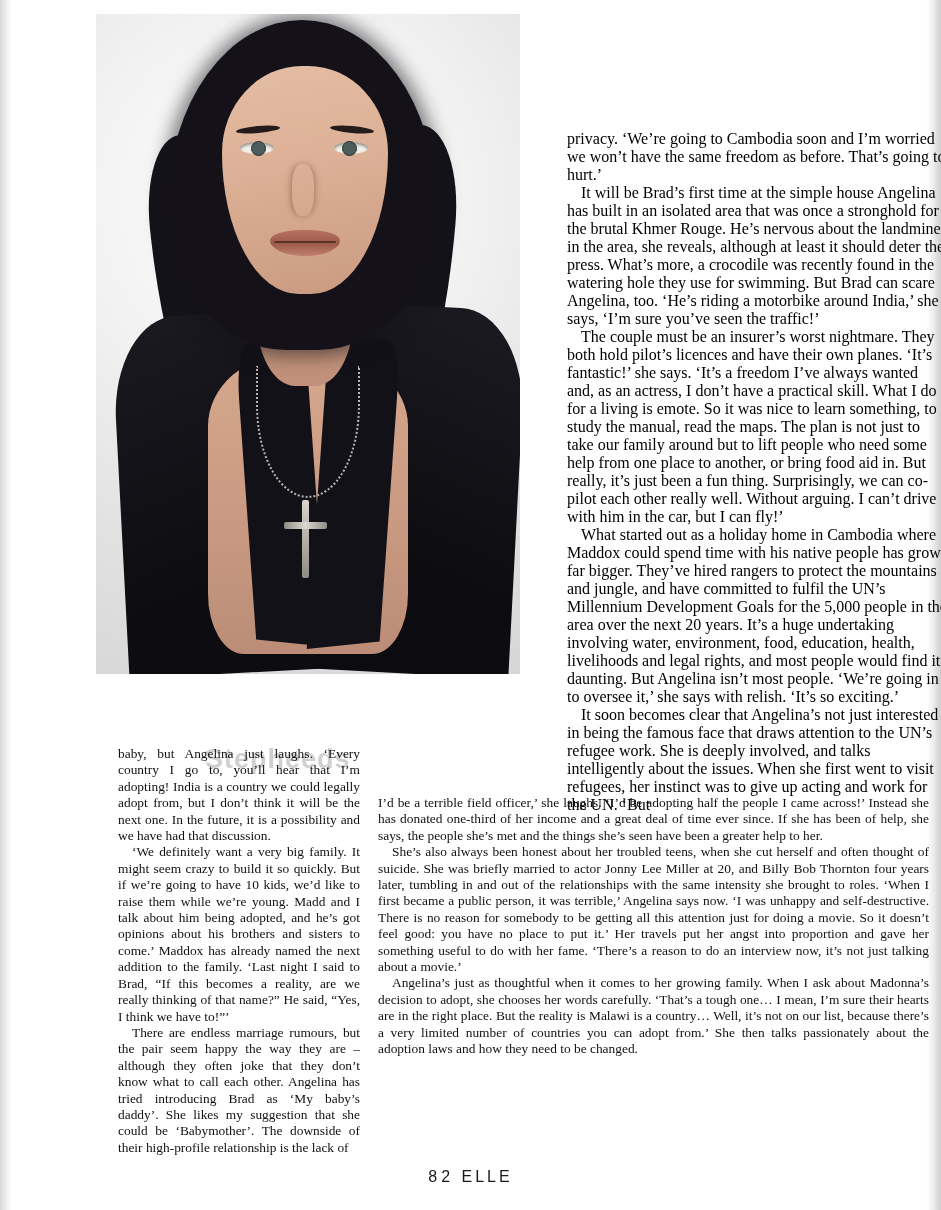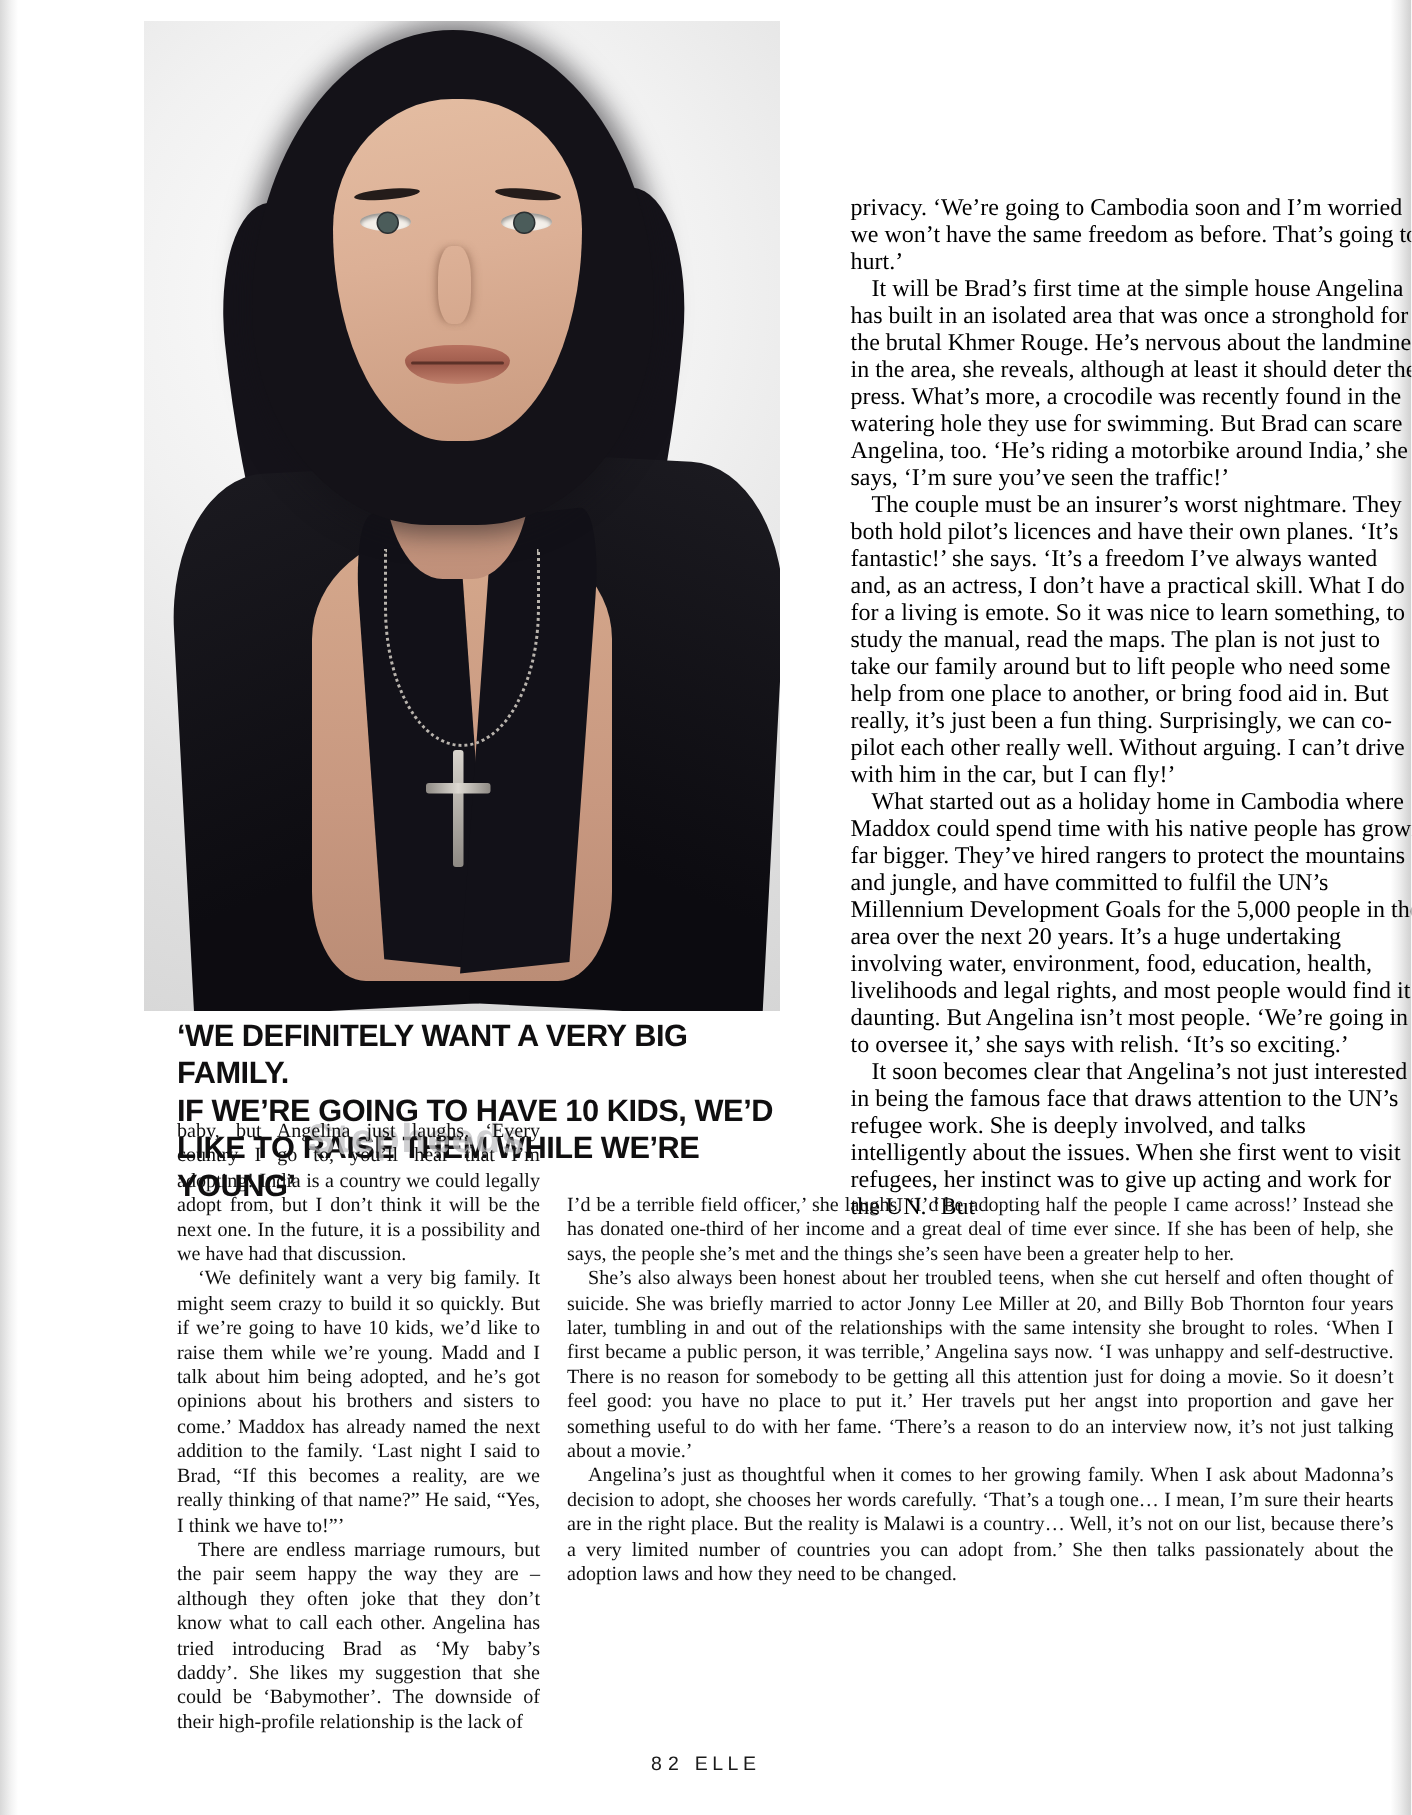--- a/index.html
+++ b/index.html
@@ -271,21 +271,21 @@
   .wrap-block p { margin: 0; text-indent: 14px; }
   .wrap-block p.first { text-indent: 0; }
 
   .folio {
     position: absolute;
     left: 0;
     right: 0;
     top: 1168px;
     text-align: center;
     font-family: "Liberation Sans", sans-serif;
-    font-size: 13px;
+    font-size: 16px;
     letter-spacing: 3px;
     color: #1a1a1a;
   }
   .folio .num { letter-spacing: 4px; }
 </style>
 </head>
 <body>
 
 <div class="page">
 
@@ -311,25 +311,20 @@
     <div class="eye r"></div>
     <div class="iris l"></div>
     <div class="iris r"></div>
     <div class="nose"></div>
     <div class="lips"></div>
     <div class="chain"></div>
     <div class="cross-v"></div>
     <div class="cross-h"></div>
   </div>
 
-  <div class="pullquote">
-    <div>‘WE DEFINITELY WANT A VERY BIG FAMILY.</div>
-    <div>IF WE’RE GOING TO HAVE 10 KIDS, WE’D</div>
-    <div>LIKE TO RAISE THEM WHILE WE’RE YOUNG’</div>
-  </div>
 
   <div class="watermark">Stepheeds</div>
 
   <div class="wrap-block">
     <p class="first">privacy. ‘We’re going to Cambodia soon and I’m worried we won’t have the same freedom as before. That’s going to hurt.’</p>
     <p>It will be Brad’s first time at the simple house Angelina has built in an isolated area that was once a stronghold for the brutal Khmer Rouge. He’s nervous about the landmines in the area, she reveals, although at least it should deter the press. What’s more, a crocodile was recently found in the watering hole they use for swimming. But Brad can scare Angelina, too. ‘He’s riding a motorbike around India,’ she says, ‘I’m sure you’ve seen the traffic!’</p>
     <p>The couple must be an insurer’s worst nightmare. They both hold pilot’s licences and have their own planes. ‘It’s fantastic!’ she says. ‘It’s a freedom I’ve always wanted and, as an actress, I don’t have a practical skill. What I do for a living is emote. So it was nice to learn something, to study the manual, read the maps. The plan is not just to take our family around but to lift people who need some help from one place to another, or bring food aid in. But really, it’s just been a fun thing. Surprisingly, we can co-pilot each other really well. Without arguing. I can’t drive with him in the car, but I can fly!’</p>
     <p>What started out as a holiday home in Cambodia where Maddox could spend time with his native people has grown far bigger. They’ve hired rangers to protect the mountains and jungle, and have committed to fulfil the UN’s Millennium Development Goals for the 5,000 people in the area over the next 20 years. It’s a huge undertaking involving water, environment, food, education, health, livelihoods and legal rights, and most people would find it daunting. But Angelina isn’t most people. ‘We’re going in to oversee it,’ she says with relish. ‘It’s so exciting.’</p>
     <p>It soon becomes clear that Angelina’s not just interested in being the famous face that draws attention to the UN’s refugee work. She is deeply involved, and talks intelligently about the issues. When she first went to visit refugees, her instinct was to give up acting and work for the UN. ‘But</p>
   </div>

